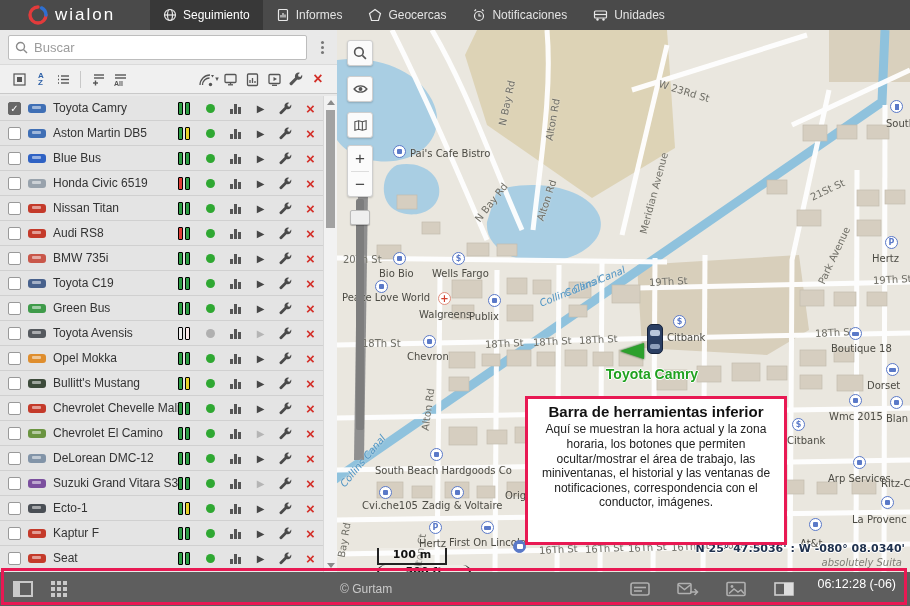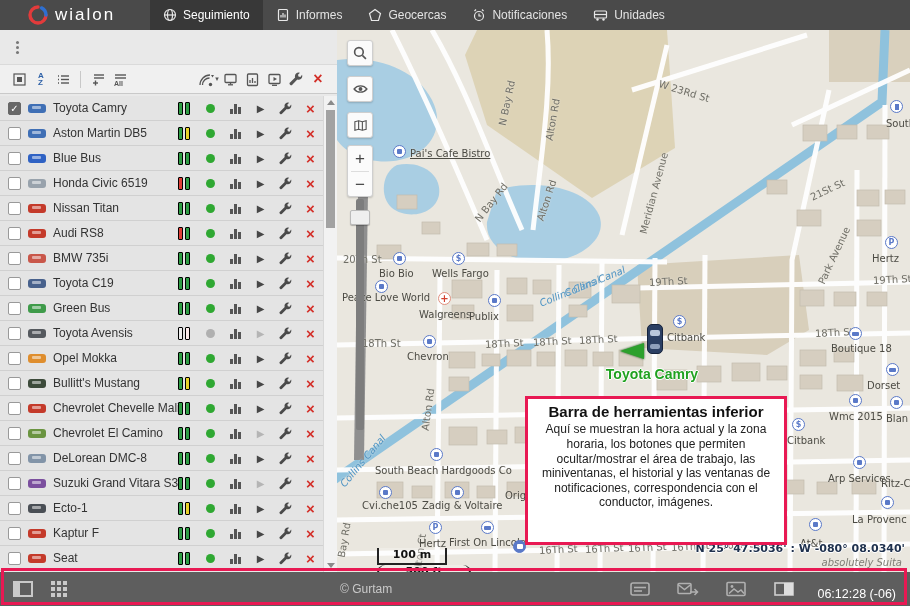--- a/index.html
+++ b/index.html
@@ -98,21 +98,21 @@
 
   
   .callout { position:absolute; left:525px; top:396px; width:262px; height:149px; background:#fff; border:3px solid #e8195305; border:3px solid #e81953; z-index:40; padding:4px 0; text-align:center; }
   .callout h3 { font-size:15px; color:#111; margin-bottom:2px; line-height:1.15; }
   .callout p { font-size:12px; color:#222; line-height:1.22; }
 
   
   .bottombar { position:absolute; left:0; top:572px; width:910px; height:34px; background:#5e5e5e; display:flex; align-items:center; z-index:30; }
   .bb-ic { width:26px; height:24px; display:flex; align-items:center; justify-content:center; cursor:pointer; margin-left:10px; }
   .bb-copy { position:absolute; left:340px; color:#c9c9c9; font-size:12px; }
-  .bb-right { margin-left:auto; display:flex; align-items:flex-end; gap:12px; padding-right:14px; }
+  .bb-right { margin-left:auto; display:flex; align-items:flex-start; gap:12px; padding-right:14px; }
   .bb-time { color:#fff; font-size:12.5px; margin-left:8px; white-space:nowrap; }
   .highlight-rect { position:absolute; left:1px; top:568px; width:906px; height:37px; border:3px solid #e81953; z-index:50; pointer-events:none; }
 </style>
 </head>
 <body>
 
 <div class="topbar">
   <div class="logo">
     <svg width="20" height="20" viewBox="0 0 20 20">
       <path d="M10 2 a8 8 0 1 0 8 8" fill="none" stroke="#e23b3b" stroke-width="3.4" stroke-linecap="round"></path>
@@ -160,20 +160,27 @@
           <circle cx="4.5" cy="11.5" r="1.2" fill="#e8e8e8" stroke="none"></circle>
           <circle cx="10.5" cy="11.5" r="1.2" fill="#e8e8e8" stroke="none"></circle>
         </svg>
         <span>Unidades</span>
       </div>
     </div>
 </div>
 
 <div class="sidebar">
   <div class="search-row">
+    <div class="search-box">
+      <svg width="13" height="13" viewBox="0 0 13 13">
+        <circle cx="5.5" cy="5.5" r="4" fill="none" stroke="#8a8a8a" stroke-width="1.4"></circle>
+        <line x1="8.7" y1="8.7" x2="12" y2="12" stroke="#8a8a8a" stroke-width="1.4"></line>
+      </svg>
+      <input type="text" placeholder="Buscar" style="">
+    </div>
     <span class="search-menu">
         <span class="vdots" style="box-shadow:0 -5px 0 #777,0 5px 0 #777;background:#777"></span>
       </span>
   </div>
   <div class="toolbar" id="sidebar-toolbar">
       <span class="tb-ic">
         <svg width="15" height="15" viewBox="0 0 15 15" stroke="#555" fill="none" stroke-width="1.2">
           <rect x="2" y="2" width="11" height="11"></rect>
           <rect x="5" y="5" width="5" height="5" fill="#555" stroke="none"></rect>
         </svg>
@@ -627,21 +634,21 @@
       <svg width="13" height="13" viewBox="0 0 16 16" fill="#4a4a4a">
             <path d="M14.9,3.2a4.3,4.3 0 0,1-5.4,5.5L4,14.2a1.8,1.8 0 1,1-2.5-2.5L7,6.2A4.3,4.3 0 0,1 12.5,0.8L10.3,3l0.5,2.2L13,5.7z"></path>
           </svg>
     </span>
     <span class="cell xdel">×</span>
   </div>
 
   <div class="unit-row">
     <span class="cb"></span>
     <span class="veh" style="--c: #8294a8;"></span>
-    <span class="uname">DeLorean DMC-8</span>
+    <span class="uname">DeLorean DMC-12</span>
     <span class="bars">
           <i class="b-green"></i>
           <i class="b-green"></i>
         </span>
     <span class="cell">
           <span class="dot"></span>
         </span>
     <span class="cell">
           <span class="chartic">
             <b style="height:5px"></b>
@@ -894,21 +901,21 @@
       <div class="map-label" style="left: 478px; top: 298px; transform: rotate(-3deg);">18Th St</div>
       <div class="map-label" style="left: 202px; top: 515px; transform: rotate(-3deg);">16Th St</div>
       <div class="map-label" style="left: 248px; top: 514px; transform: rotate(-3deg);">16Th St</div>
       <div class="map-label" style="left: 291px; top: 513px; transform: rotate(-3deg);">16Th St</div>
       <div class="map-label" style="left: 334px; top: 512px; transform: rotate(-3deg);">16Th St</div>
       <div class="map-label" style="left: 384px; top: 510px; transform: rotate(-3deg);">16Th St</div>
       <div class="map-label canal-label" style="left: 203px; top: 268px; transform: rotate(-22deg);">Collins Canal</div>
       <div class="map-label canal-label" style="left: 228px; top: 258px; transform: rotate(-22deg);">Collins Canal</div>
       <div class="map-label canal-label" style="left: 5px; top: 450px; transform: rotate(-50deg);">Collins Canal</div>
       <div class="poi-icon cafe" style="left: 56px; top: 115px;"></div>
-      <div class="poi-label" style="left: 73px; top: 118px; text-decoration: underline;">Pai's Cafe Bistro</div>
+      <div class="poi-label" style="left: 73px; top: 118px;">Pai's Cafe Bistro</div>
       <div class="poi-icon cafe" style="left: 56px; top: 222px;"></div>
       <div class="poi-label" style="left: 42px; top: 238px;">Bio Bio</div>
       <div class="poi-icon dollar" style="left: 115px; top: 222px;">$</div>
       <div class="poi-label" style="left: 95px; top: 238px;">Wells Fargo</div>
       <div class="poi-icon cart" style="left: 38px; top: 250px;"></div>
       <div class="poi-label" style="left: 5px; top: 262px;">Peace Love World</div>
       <div class="poi-icon cross" style="left: 101px; top: 262px;">+</div>
       <div class="poi-label" style="left: 82px; top: 279px;">Walgreens</div>
       <div class="poi-icon cart" style="left: 151px; top: 264px;"></div>
       <div class="poi-label" style="left: 132px; top: 281px;">Publix</div>

